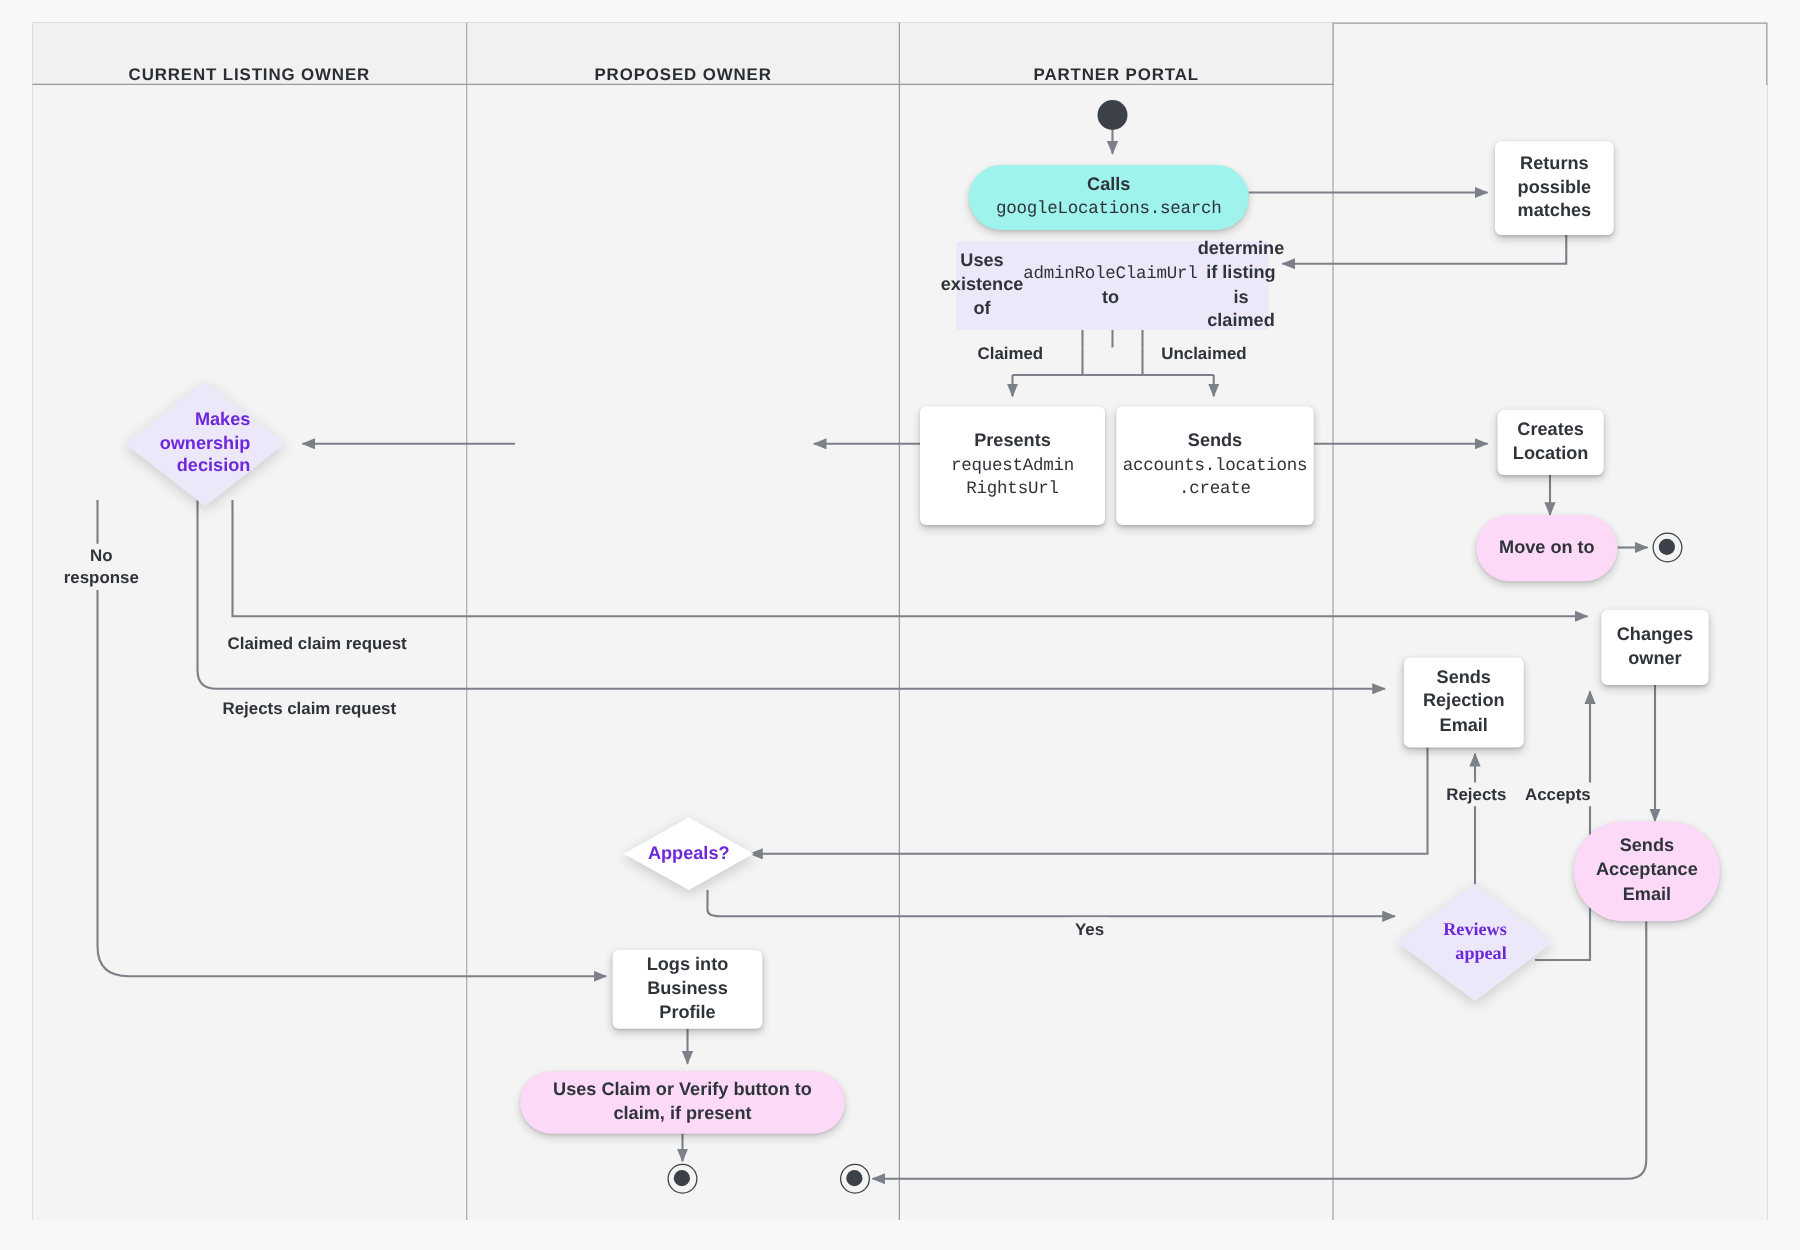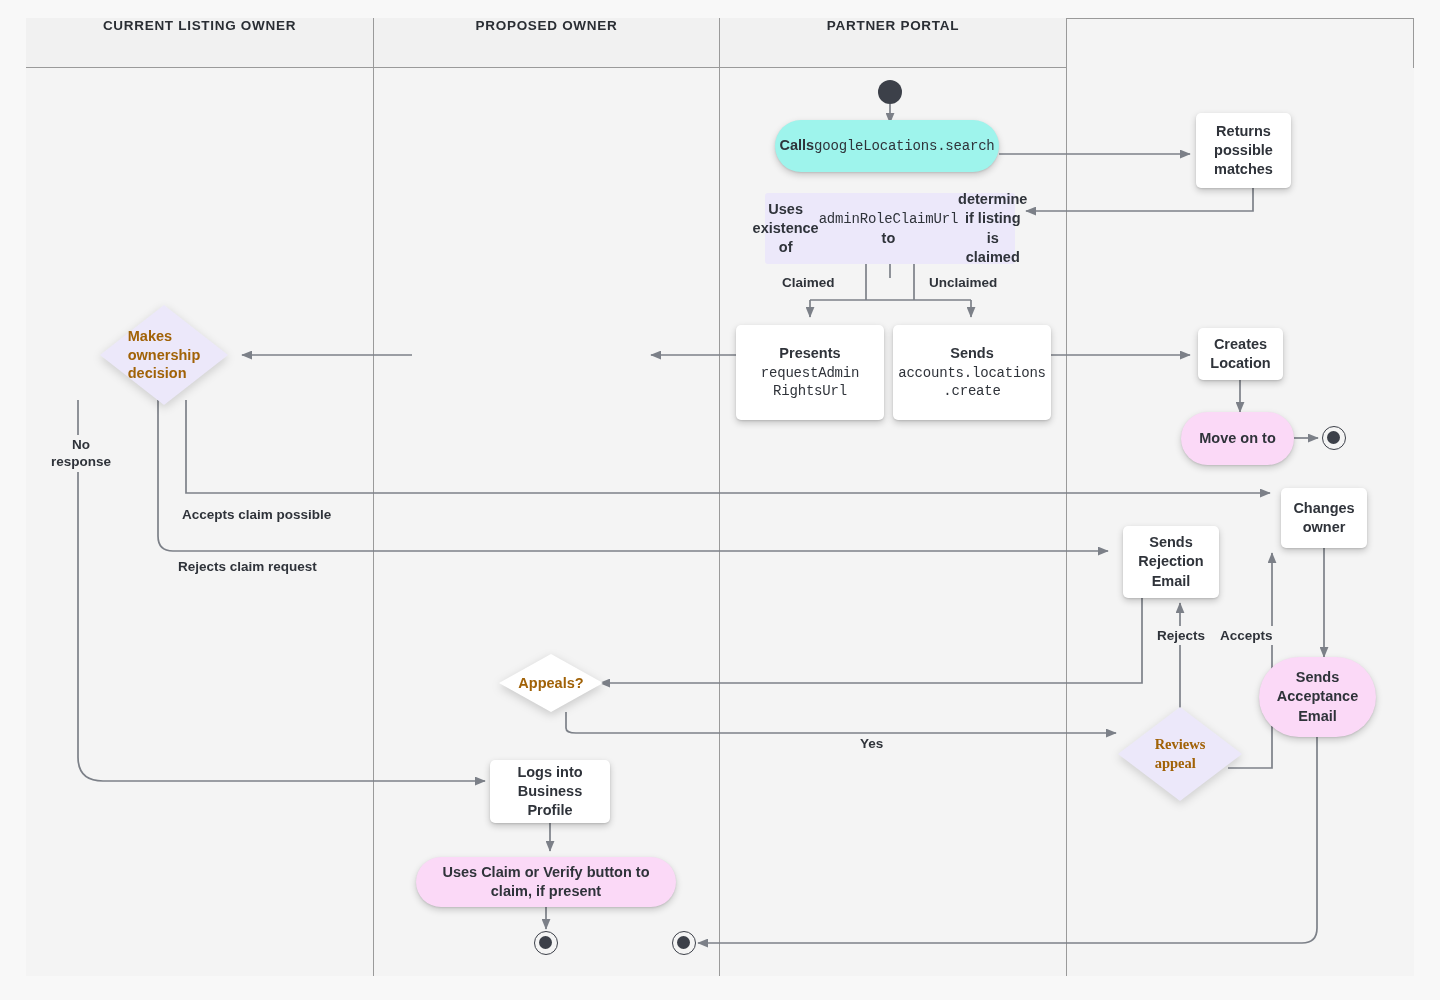--- a/index.html
+++ b/index.html
@@ -32,21 +32,21 @@
   }
   .lane-head {
     position: absolute;
     top: 18px;
     height: 50px;
     box-sizing: border-box;
     border-right: 1.6px solid #9a9a9a;
     border-bottom: 1.6px solid #9a9a9a;
     background: #f1f1f1;
     display: flex;
-    align-items: flex-start;
+    align-items: flex-end;
     justify-content: center;
   }
   .lane-head.last { border-right: none; }
   .lane-head span {
     font-size: 13.5px;
     font-weight: bold;
     letter-spacing: .7px;
     color: #2a2e34;
   }
   .lane-body {
@@ -99,25 +99,25 @@
     z-index: 5;
   }
   .diamond-wrap svg { position: absolute; left: 0; top: 0; overflow: visible; }
   .diamond-label {
     position: absolute;
     left: 0; top: 0;
     width: 100%; height: 100%;
     display: flex;
     align-items: center;
     justify-content: center;
-    text-align: left;
+    text-align: right;
     font-size: 14.5px;
     font-weight: bold;
     line-height: 1.3;
-    color: #a16207;
+    color: #6d28d9;
   }
   
   .dot-start {
     position: absolute;
     width: 24px; height: 24px;
     border-radius: 50%;
     background: #3c4049;
     z-index: 6;
   }
   .dot-end {
@@ -227,21 +227,21 @@
       <path d="M1228,768 L1272,768 L1272,553" marker-end="url(#ah)"></path>
 
       <path d="M550,823 L550,851" marker-end="url(#ah)"></path>
 
       <path d="M546,906 L546,929" marker-end="url(#ah)"></path>
     </g>
   </svg>
 
   <div class="dot-start" style="left:878px;top:80px;"></div>
 
-  <div class="node pill cyan" style="left:775px;top:120px;width:224px;height:52px;flex-direction:row;">
+  <div class="node pill cyan" style="left:775px;top:132px;width:224px;height:52px;flex-direction:column;">
     <div>Calls</div>
     <div class="mono">googleLocations.search</div>
   </div>
 
   <div class="node rect" style="left:1196px;top:113px;width:95px;height:75px;white-space:pre-line;">
     <span>Returns
 possible
 matches</span>
   </div>
 
@@ -326,19 +326,19 @@
     <span>Uses Claim or Verify button to claim, if present</span>
   </div>
 
   <div class="dot-end" style="left:534px;top:931px;"></div>
   <div class="dot-end" style="left:672px;top:931px;"></div>
 
   <div class="elabel" style="left:778px;top:273px;">Claimed</div>
   <div class="elabel" style="left:925px;top:273px;">Unclaimed</div>
   <div class="elabel" style="left:42px;top:435px;width:70px;">No
 response</div>
-  <div class="elabel" style="left:178px;top:505px;">Accepts claim possible</div>
+  <div class="elabel" style="left:178px;top:505px;">Claimed claim request</div>
   <div class="elabel" style="left:174px;top:557px;">Rejects claim request</div>
   <div class="elabel" style="left:1153px;top:626px;">Rejects</div>
   <div class="elabel" style="left:1216px;top:626px;">Accepts</div>
   <div class="elabel" style="left:856px;top:734px;">Yes</div>
 
 </div>
 
 </body></html>

